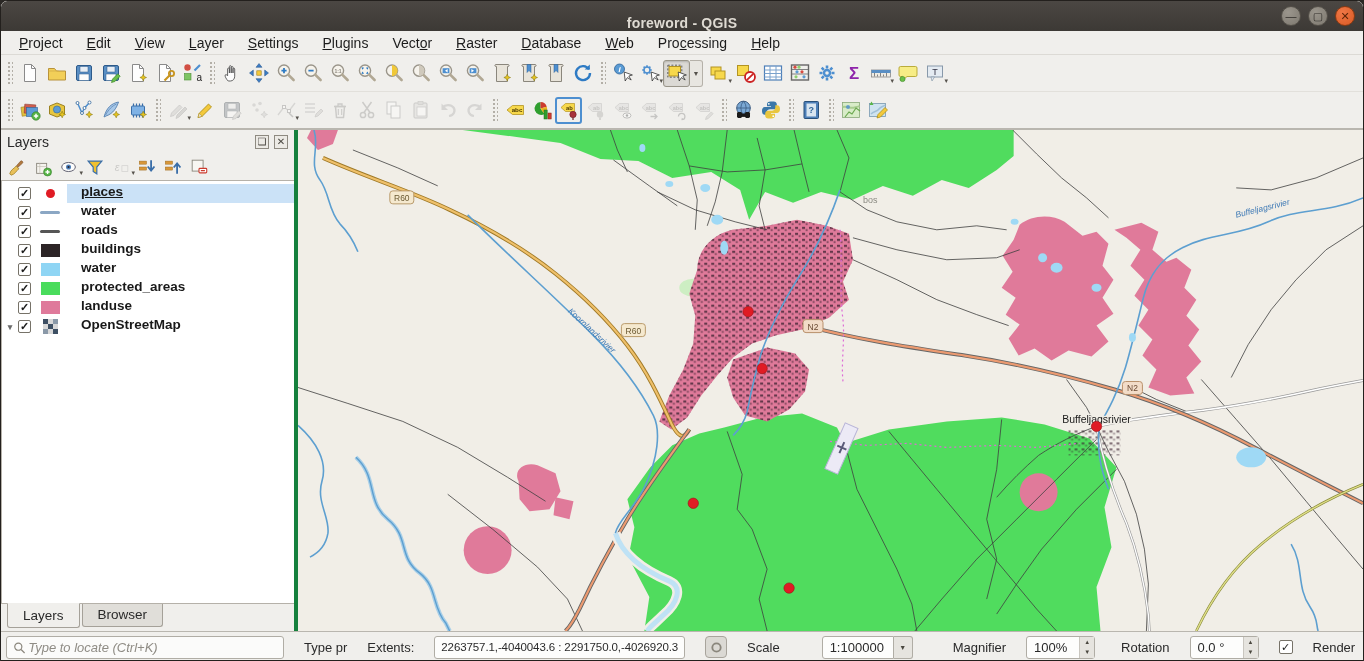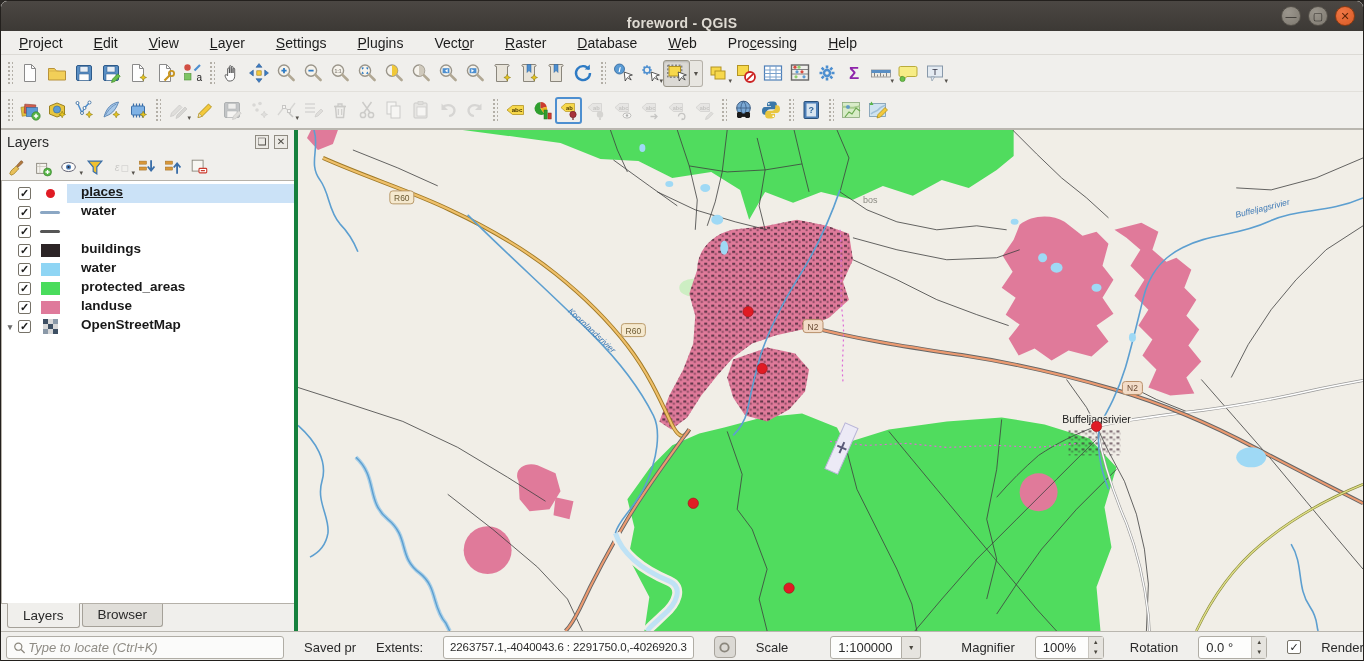--- a/index.html
+++ b/index.html
@@ -5,21 +5,21 @@
   html,body{margin:0;padding:0;background:#2a2724;font-family:"Liberation Sans",sans-serif;}
   *{box-sizing:border-box;}
   .window{width:1364px;height:661px;background:#f0efec;border:1px solid #23201d;border-radius:7px 7px 0 0;overflow:hidden;position:relative;}
   
   .titlebar{height:30px;background:linear-gradient(#4b4743,#3c3935);display:flex;align-items:flex-end;position:relative;border-radius:6px 6px 0 0;}
   .win-title{flex:1;text-align:center;color:#dfdbd3;font-weight:bold;font-size:14px;letter-spacing:.2px;}
   .win-btns{position:absolute;right:8px;top:5px;display:flex;gap:7px;}
   .wbtn{width:20px;height:20px;border-radius:50%;display:flex;align-items:center;justify-content:center;font-size:11px;color:#2e2b27;background:radial-gradient(circle at 35% 30%,#9b968d,#7d786f);border:1px solid #55514a;cursor:default;}
   .wbtn.close{background:radial-gradient(circle at 35% 30%,#f07746,#d85a24);color:#5e2408;border-color:#8a3a12;}
   
-  .menubar{height:24px;background:#f0efec;display:flex;align-items:center;padding-left:10px;gap:15px;font-size:14px;color:#1c1c1c;border-bottom:1px solid #dcdad5;}
+  .menubar{height:24px;background:#f0efec;display:flex;align-items:center;padding-left:10px;gap:8px;font-size:14px;color:#1c1c1c;border-bottom:1px solid #dcdad5;}
   .menu-item{padding:2px 8px;white-space:nowrap;}
   .menu-item u{text-decoration:underline;}
   
   .toolbar{height:37px;background:#f0efec;display:flex;align-items:center;padding:0 2px;}
   .toolbar.t1{border-bottom:1px solid #e2e0db;}
   .toolbar.t2{border-bottom:1px solid #b9b6af;}
   .grip{width:7px;height:26px;margin:0 3px;background-image:radial-gradient(circle,#b3afa7 1px,transparent 1.3px);background-size:4px 4px;background-position:1px 1px;}
   .tbtn{width:27px;height:27px;border:1px solid transparent;border-radius:3px;display:flex;align-items:center;justify-content:center;position:relative;flex:none;}
   .tbtn svg{display:block;}
   .tbtn.checked{background:#dbd9d4;border-color:#999589;box-shadow:inset 0 1px 2px rgba(0,0,0,.18);}
@@ -677,20 +677,23 @@
             <span class="lwrap">
               <span class="lname">water</span>
             </span>
           </div>
           <div class="lrow">
             <span class="exp"></span>
             <span class="cb">✓</span>
             <span class="sym">
               <span class="sym-ln" style="background: rgb(86, 86, 86);"></span>
             </span>
+            <span class="lwrap">
+              <span class="lname">roads</span>
+            </span>
           </div>
           <div class="lrow">
             <span class="exp"></span>
             <span class="cb">✓</span>
             <span class="sym">
               <span class="sym-fl" style="background: rgb(44, 36, 38);"></span>
             </span>
             <span class="lwrap">
               <span class="lname">buildings</span>
             </span>
@@ -906,21 +909,21 @@
   </div>
 
   <div class="statusbar">
     <div class="locator">
       <svg width="15" height="15" viewBox="0 0 18 18">
           <circle cx="8" cy="8" r="4.5" fill="none" stroke="#8a867c" stroke-width="1.5"></circle>
           <path d="M11.5 11.5L16 16" stroke="#8a867c" stroke-width="1.5"></path>
         </svg>
       <input placeholder="Type to locate (Ctrl+K)" style="">
     </div>
-    <span class="sb-msg">Saved pr</span>
+    <span class="sb-msg">Type pr</span>
     <span>Extents:</span>
     <div class="sb-box">2263757.1,-4040043.6 : 2291750.0,-4026920.3</div>
     <div class="round-btn">
       <svg width="13" height="13" viewBox="0 0 14 14">
           <circle cx="7" cy="7" r="4.5" fill="none" stroke="#8a867c" stroke-width="2"></circle>
         </svg>
     </div>
     <span>Scale</span>
     <div style="display:flex;">
       <div class="combo" style="min-width:72px;margin-left:22px;">1:100000</div>

